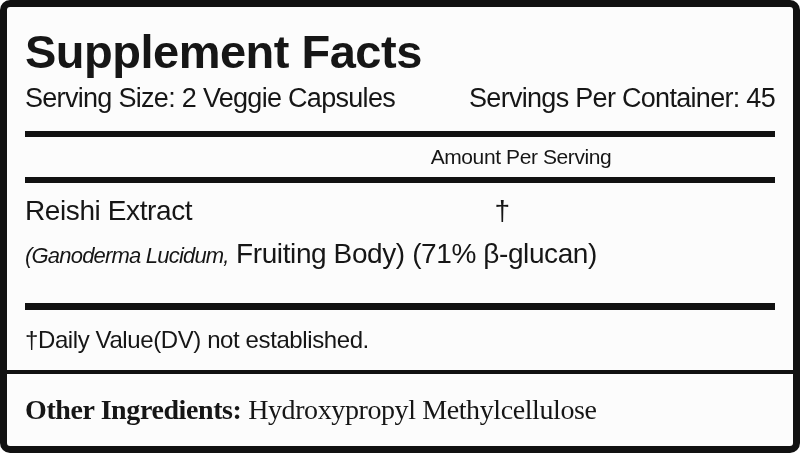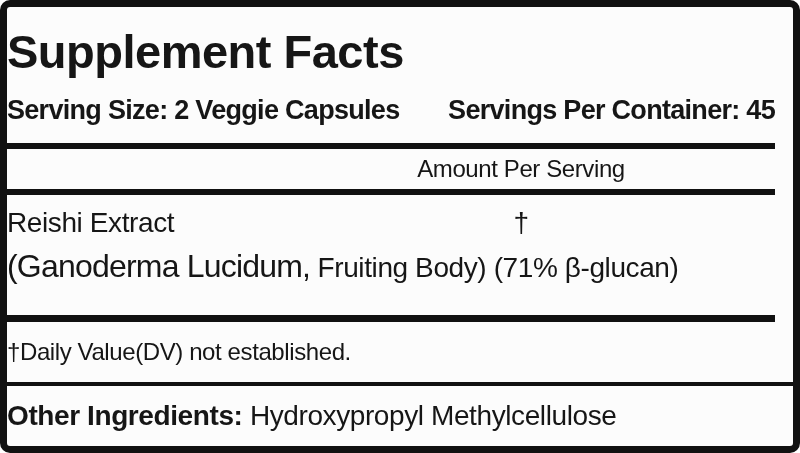--- a/index.html
+++ b/index.html
@@ -10,98 +10,100 @@
     height: 453px;
     background: #fcfcfc;
     border: 7px solid #111111;
     border-radius: 10px;
     overflow: hidden;
     display: flex;
     flex-direction: column;
     font-family: "Liberation Sans", "DejaVu Sans", sans-serif;
     color: #161616;
   }
-  .pad { padding-right: 18px; }
+  .pad { padding-left: 18px; padding-right: 18px; }
 
   .title {
     margin-top: 18px;
     font-size: 47px;
     line-height: 54px;
     font-weight: 700;
     letter-spacing: -0.5px;
     white-space: nowrap;
   }
   .serving-row {
-    margin-top: 14px;
+    margin-top: 2px;
     display: flex;
     justify-content: space-between;
     align-items: flex-end;
     font-size: 27px;
     line-height: 34px;
     letter-spacing: -0.7px;
     white-space: nowrap;
-    font-weight: bold;
   }
   .rule {
     background: #111111;
     height: 6px;
     border: none;
     margin: 0;
   }
   .rule-1 { margin-top: 16px; }
   .rule-3 { margin-top: 28px; height: 7px; }
 
   .grid {
     display: grid;
     grid-template-columns: 1fr 300px 104px;
     align-items: center;
   }
   .header-row {
     height: 40px;
-    font-size: 24px;
+    font-size: 21px;
     letter-spacing: -0.4px;
   }
   .center { text-align: center; }
 
   .ingredient-row {
     margin-top: 10px;
     font-size: 28px;
     line-height: 36px;
     letter-spacing: -0.4px;
+    gap: 19px;
   }
   .detail {
     margin-top: 6px;
     font-size: 28px;
     line-height: 38px;
     letter-spacing: -0.4px;
     white-space: nowrap;
   }
   .sci {
+    font-style: italic;
     font-stretch: condensed;
-    font-size: 32px;
+    font-size: 22px;
     letter-spacing: -0.8px;
   }
   .footnote {
     margin-top: 9px;
     font-size: 24px;
     line-height: 42px;
     letter-spacing: -0.4px;
   }
   .full-divider {
     margin-top: 9px;
     height: 4px;
     background: #111111;
   }
   .other-section {
     flex: 1;
     display: flex;
     align-items: center;
     font-size: 28px;
     letter-spacing: -0.4px;
     white-space: nowrap;
+    font-family: Liberation Serif, serif;
   }
   .bold { font-weight: 700; }
 </style>
 </head>
 <body>
 
 <div class="label">
   <div class="pad">
     <div class="title">Supplement Facts</div>
 

